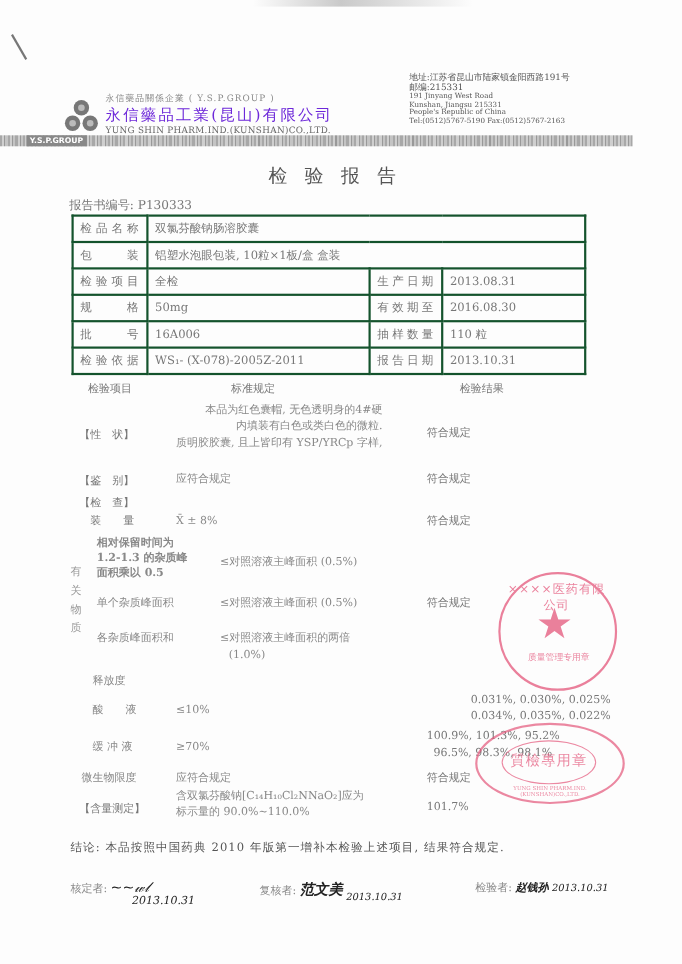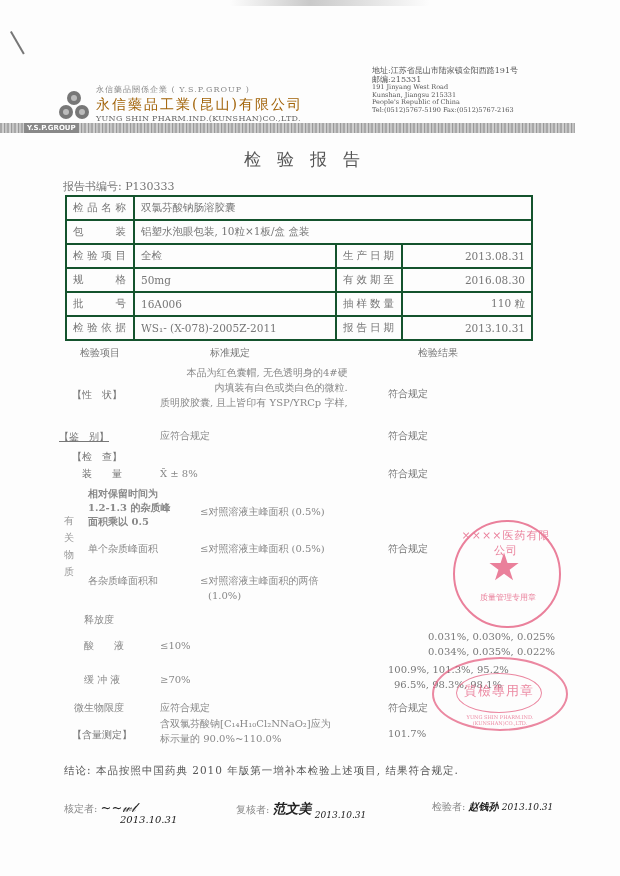--- a/index.html
+++ b/index.html
@@ -4,38 +4,38 @@
 <style>
   html, body { margin:0; padding:0; }
   body { width:620px; height:876px; background:#fdfdfd; position:relative; overflow:hidden;
          font-family:"DejaVu Serif", serif; color:#6a6a6a; }
   .scan-smudge { position:absolute; left:230px; top:0; width:200px; height:6px; background:linear-gradient(90deg, rgba(180,180,180,0) 0%, rgba(150,150,150,0.5) 40%, rgba(180,180,180,0) 100%); }
   .scratch { position:absolute; left:10px; top:32px; width:1.5px; height:26px; background:#777; transform:rotate(-30deg); transform-origin:top left; }
 
   
   .logo { position:absolute; left:56px; top:90px; width:36px; height:36px; }
   .co-group { position:absolute; left:96px; top:84px; font-size:8px; letter-spacing:1px; color:#8a8a8a; }
-  .co-cn { position:absolute; left:96px; top:96px; font-size:14px; letter-spacing:2px; color:#a16207; font-family:"DejaVu Serif", serif; }
+  .co-cn { position:absolute; left:96px; top:96px; font-size:14px; letter-spacing:2px; color:#6d28d9; font-family:"DejaVu Serif", serif; }
   .co-en { position:absolute; left:96px; top:114px; font-size:8px; color:#666; letter-spacing:0.3px; }
   .addr { position:absolute; left:372px; top:66px; color:#555; line-height:9px; }
   .addr .cn { font-size:8px; }
   .addr .en { font-size:6.5px; line-height:7.6px; }
   .band { position:absolute; left:0; top:123px; width:575px; height:10px;
           background:repeating-linear-gradient(90deg, #a8a8a8 0 2px, #cfcfcf 2px 4px, #999 4px 5px, #c4c4c4 5px 7px); }
   .band-label { position:absolute; left:24px; top:123px; height:10px; font-size:7px; line-height:10px; color:#fff; background:#888; padding:0 3px; font-family:"DejaVu Sans", sans-serif; font-weight:bold; }
 
   .title { position:absolute; left:0; width:620px; top:148px; text-align:center; font-size:17px; letter-spacing:16px; color:#555; }
   .report-no { position:absolute; left:63px; top:179px; font-size:11px; color:#777; }
 
   table.info { position:absolute; left:65px; top:195px; width:468px; border-collapse:collapse; font-size:10.5px; color:#777; }
   table.info td { border:2px solid #14532d; height:22px; padding:0 6px; white-space:nowrap; }
   table.info td.lbl { width:54px; text-align:justify; text-align-last:justify; letter-spacing:1px; }
   table.info td.val { }
   table.info td.lbl2 { width:52px; text-align:justify; text-align-last:justify; letter-spacing:1px; }
-  table.info td.val2 { width:116px;text-align:right; }
+  table.info td.val2 { width:116px; }
 
   .sec { position:absolute; font-size:10px; color:#777; white-space:nowrap; }
   .std { position:absolute; font-size:10px; color:#888; line-height:15px; }
   .res { position:absolute; font-size:10px; color:#777; white-space:nowrap; line-height:15px; }
 
   .conclusion { position:absolute; left:64px; top:764px; font-size:10.5px; color:#555; letter-spacing:1px; white-space:nowrap; }
   .sig { position:absolute; top:800px; font-size:10px; color:#888; }
   .hand { font-family:"DejaVu Serif", serif; font-style:italic; color:#222; }
 
   
@@ -127,21 +127,21 @@
 <div class="sec" style="left:418px;top:346px;">检验结果</div>
 
 <div class="sec" style="left:72px;top:388px;">【性　状】</div>
 <div class="std" style="left:160px;top:365px;text-align:right;">
   <div>本品为红色囊帽, 无色透明身的4#硬</div>
   <div>内填装有白色或类白色的微粒.</div>
   <div>质明胶胶囊, 且上皆印有 YSP/YRCp 字样,</div>
 </div>
 <div class="res" style="left:388px;top:386px;">符合规定</div>
 
-<div class="sec" style="left:59px;top:430px;text-decoration:underline;">【鉴　别】</div>
+<div class="sec" style="left:72px;top:430px;">【鉴　别】</div>
 <div class="std" style="left:160px;top:428px;">应符合规定</div>
 <div class="res" style="left:388px;top:428px;">符合规定</div>
 
 <div class="sec" style="left:72px;top:450px;">【检　查】</div>
 
 <div class="std" style="left:82px;top:466px;color:#777;">装　　量</div>
 <div class="std" style="left:160px;top:466px;text-align:center;">X̄ ± 8%</div>
 <div class="res" style="left:388px;top:466px;">符合规定</div>
 
 <div class="std" style="left:64px;top:512px;width:12px;line-height:17px;color:#999;">

